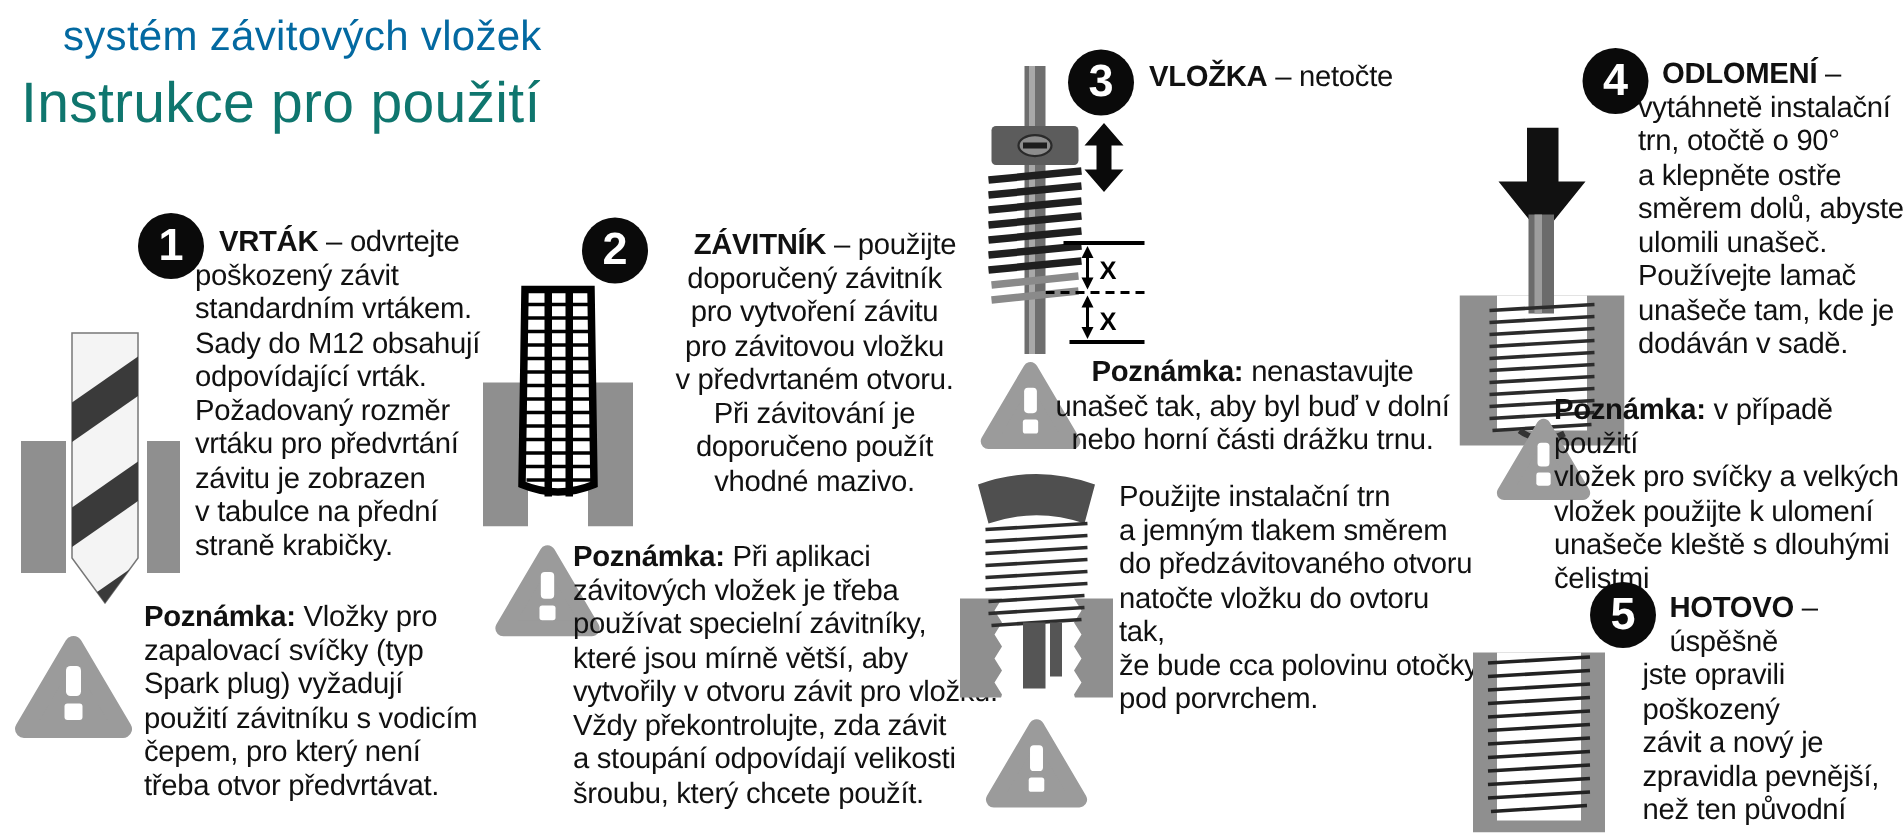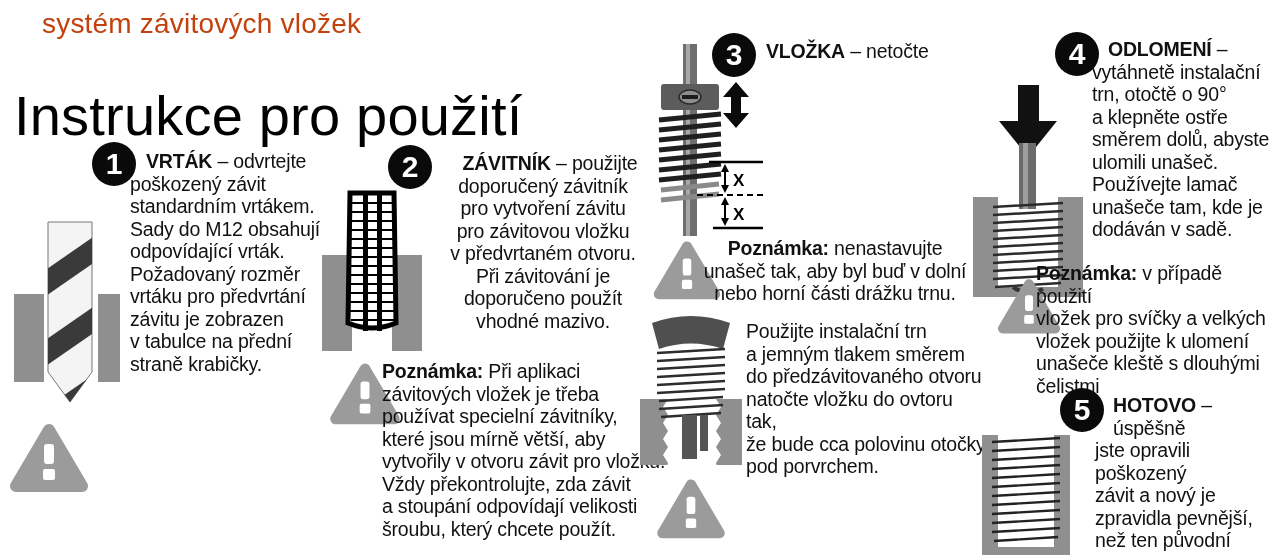--- a/index.html
+++ b/index.html
@@ -1,22 +1,22 @@
 <!DOCTYPE html>
 <html><head>
 <meta charset="utf-8">
 <style>
   html,body{margin:0;padding:0;background:#fff;}
   #canvas{
     position:relative;width:1269px;height:557px;background:#ffffff;
     font-family:"Liberation Sans", sans-serif;color:#111;overflow:hidden;
   }
   .abs{position:absolute;}
-  .subtitle{font-size:28px;color:#c2410c;letter-spacing:0.2px;}
-  .doc-title{font-size:56px;color:#000000;letter-spacing:0.2px;margin-top:35px;}
+  .subtitle{font-size:28px;color:#0369a1;letter-spacing:0.2px;}
+  .doc-title{font-size:38px;color:#0f766e;letter-spacing:0.2px;}
   .badge{
     width:44px;height:44px;border-radius:50%;background:#0a0a0a;color:#fff;
     display:flex;align-items:center;justify-content:center;
     font-size:30px;font-weight:bold;
   }
   .step-text{font-size:19.5px;line-height:22.5px;letter-spacing:-0.2px;}
   .step-title{font-weight:bold;}
   .pre{white-space:pre-line;}
   .note-text{font-size:19.5px;line-height:22.5px;letter-spacing:-0.2px;}
   .note-label{font-weight:bold;}
@@ -61,20 +61,28 @@
       <path d="M20,128 L92,78 L104,96 L32,146 Z" fill="#3a3a3a"></path>
       <path d="M20,196 L92,146 L104,164 L32,214 Z" fill="#3a3a3a"></path>
     </g>
   </svg>
 
   <svg class="abs" style="left:8px;top:420px;" width="82" height="74" viewBox="0 0 82 74">
     <polygon points="41,10 74,66 8,66" fill="#9b9b9b" stroke="#9b9b9b" stroke-width="12" stroke-linejoin="round"></polygon>
     <rect x="36" y="24" width="10" height="20" rx="3" fill="#fff"></rect>
     <rect x="35" y="49" width="12" height="11" rx="2" fill="#fff"></rect>
   </svg>
+  <div class="abs note-text" style="left:96px;top:400px;width:250px;">
+    <span class="note-label">Poznámka:</span><span class="pre"> Vložky pro
+zapalovací svíčky (typ
+Spark plug) vyžadují
+použití závitníku s vodicím
+čepem, pro který není
+třeba otvor předvrtávat.</span>
+  </div>
 
   <div class="abs badge" style="left:388px;top:145px;">
     <span>2</span>
   </div>
   <div class="abs step-text" style="left:440px;top:152px;width:220px;text-align:center;">
     <span class="step-title">ZÁVITNÍK</span><span> – použijte</span>
     <div class="pre" style="margin-left:-14px;">doporučený závitník
 pro vytvoření závitu
 pro závitovou vložku
 v předvrtaném otvoru.

